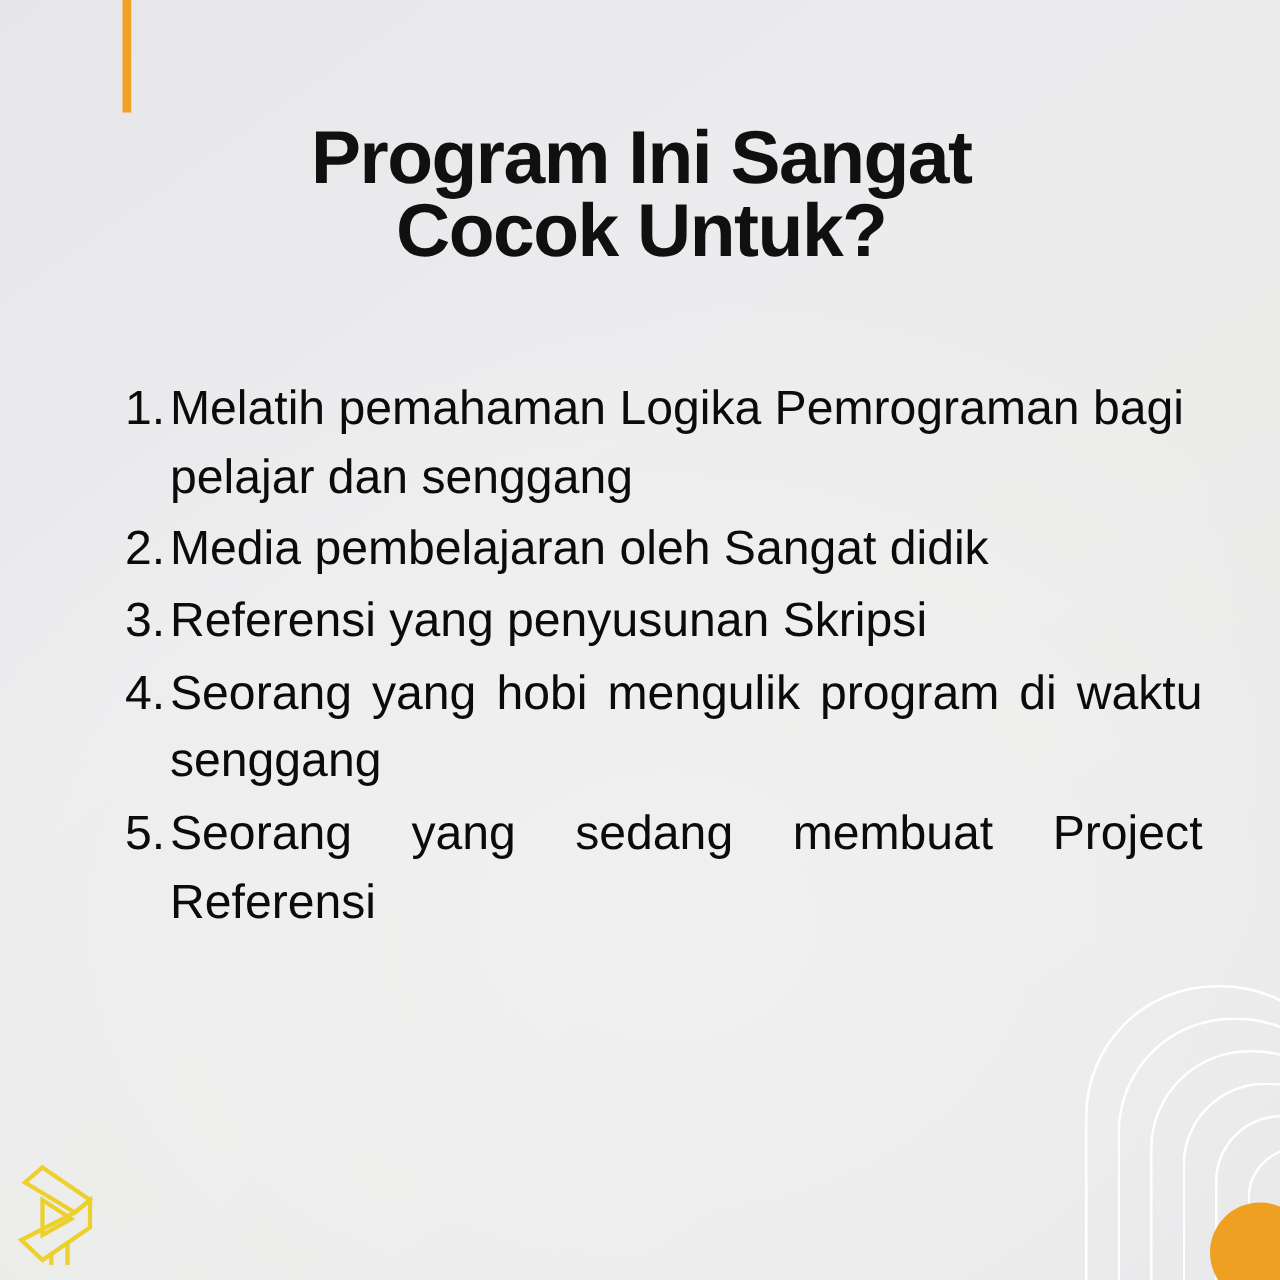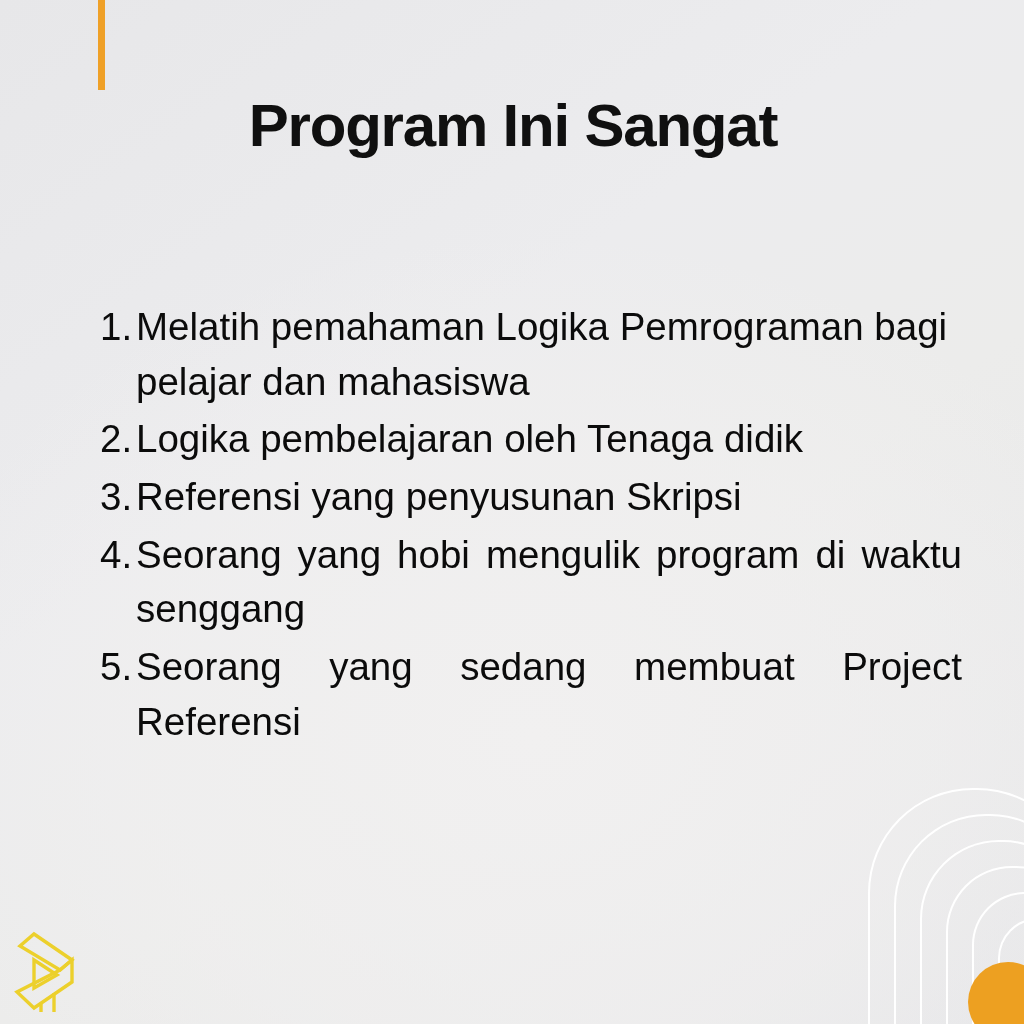--- a/index.html
+++ b/index.html
@@ -147,32 +147,33 @@
         <polygon points="22,30 45,45 22,58"></polygon>
         <polygon points="60,30 60,52 22,78 5,62 48,40"></polygon>
         <line x1="29" y1="73" x2="29" y2="82"></line>
         <line x1="42" y1="63" x2="42" y2="82"></line>
       </g>
     </svg>
   </div>
 
   <div class="title">
     <span class="line">Program Ini Sangat</span>
+    <span class="line">Cocok Untuk?</span>
   </div>
 
   <div class="points">
 
     <div class="point">
       <span class="point-num">1.</span>
-      <span class="point-text no-justify">Melatih pemahaman Logika Pemrograman bagi pelajar dan mahasiswa</span>
+      <span class="point-text no-justify">Melatih pemahaman Logika Pemrograman bagi pelajar dan senggang</span>
     </div>
 
     <div class="point">
       <span class="point-num">2.</span>
-      <span class="point-text no-justify">Logika pembelajaran oleh Tenaga didik</span>
+      <span class="point-text no-justify">Media pembelajaran oleh Sangat didik</span>
     </div>
 
     <div class="point">
       <span class="point-num">3.</span>
       <span class="point-text no-justify">Referensi yang penyusunan Skripsi</span>
     </div>
 
     <div class="point">
       <span class="point-num">4.</span>
       <span class="point-text">Seorang yang hobi mengulik program di waktu senggang</span>

